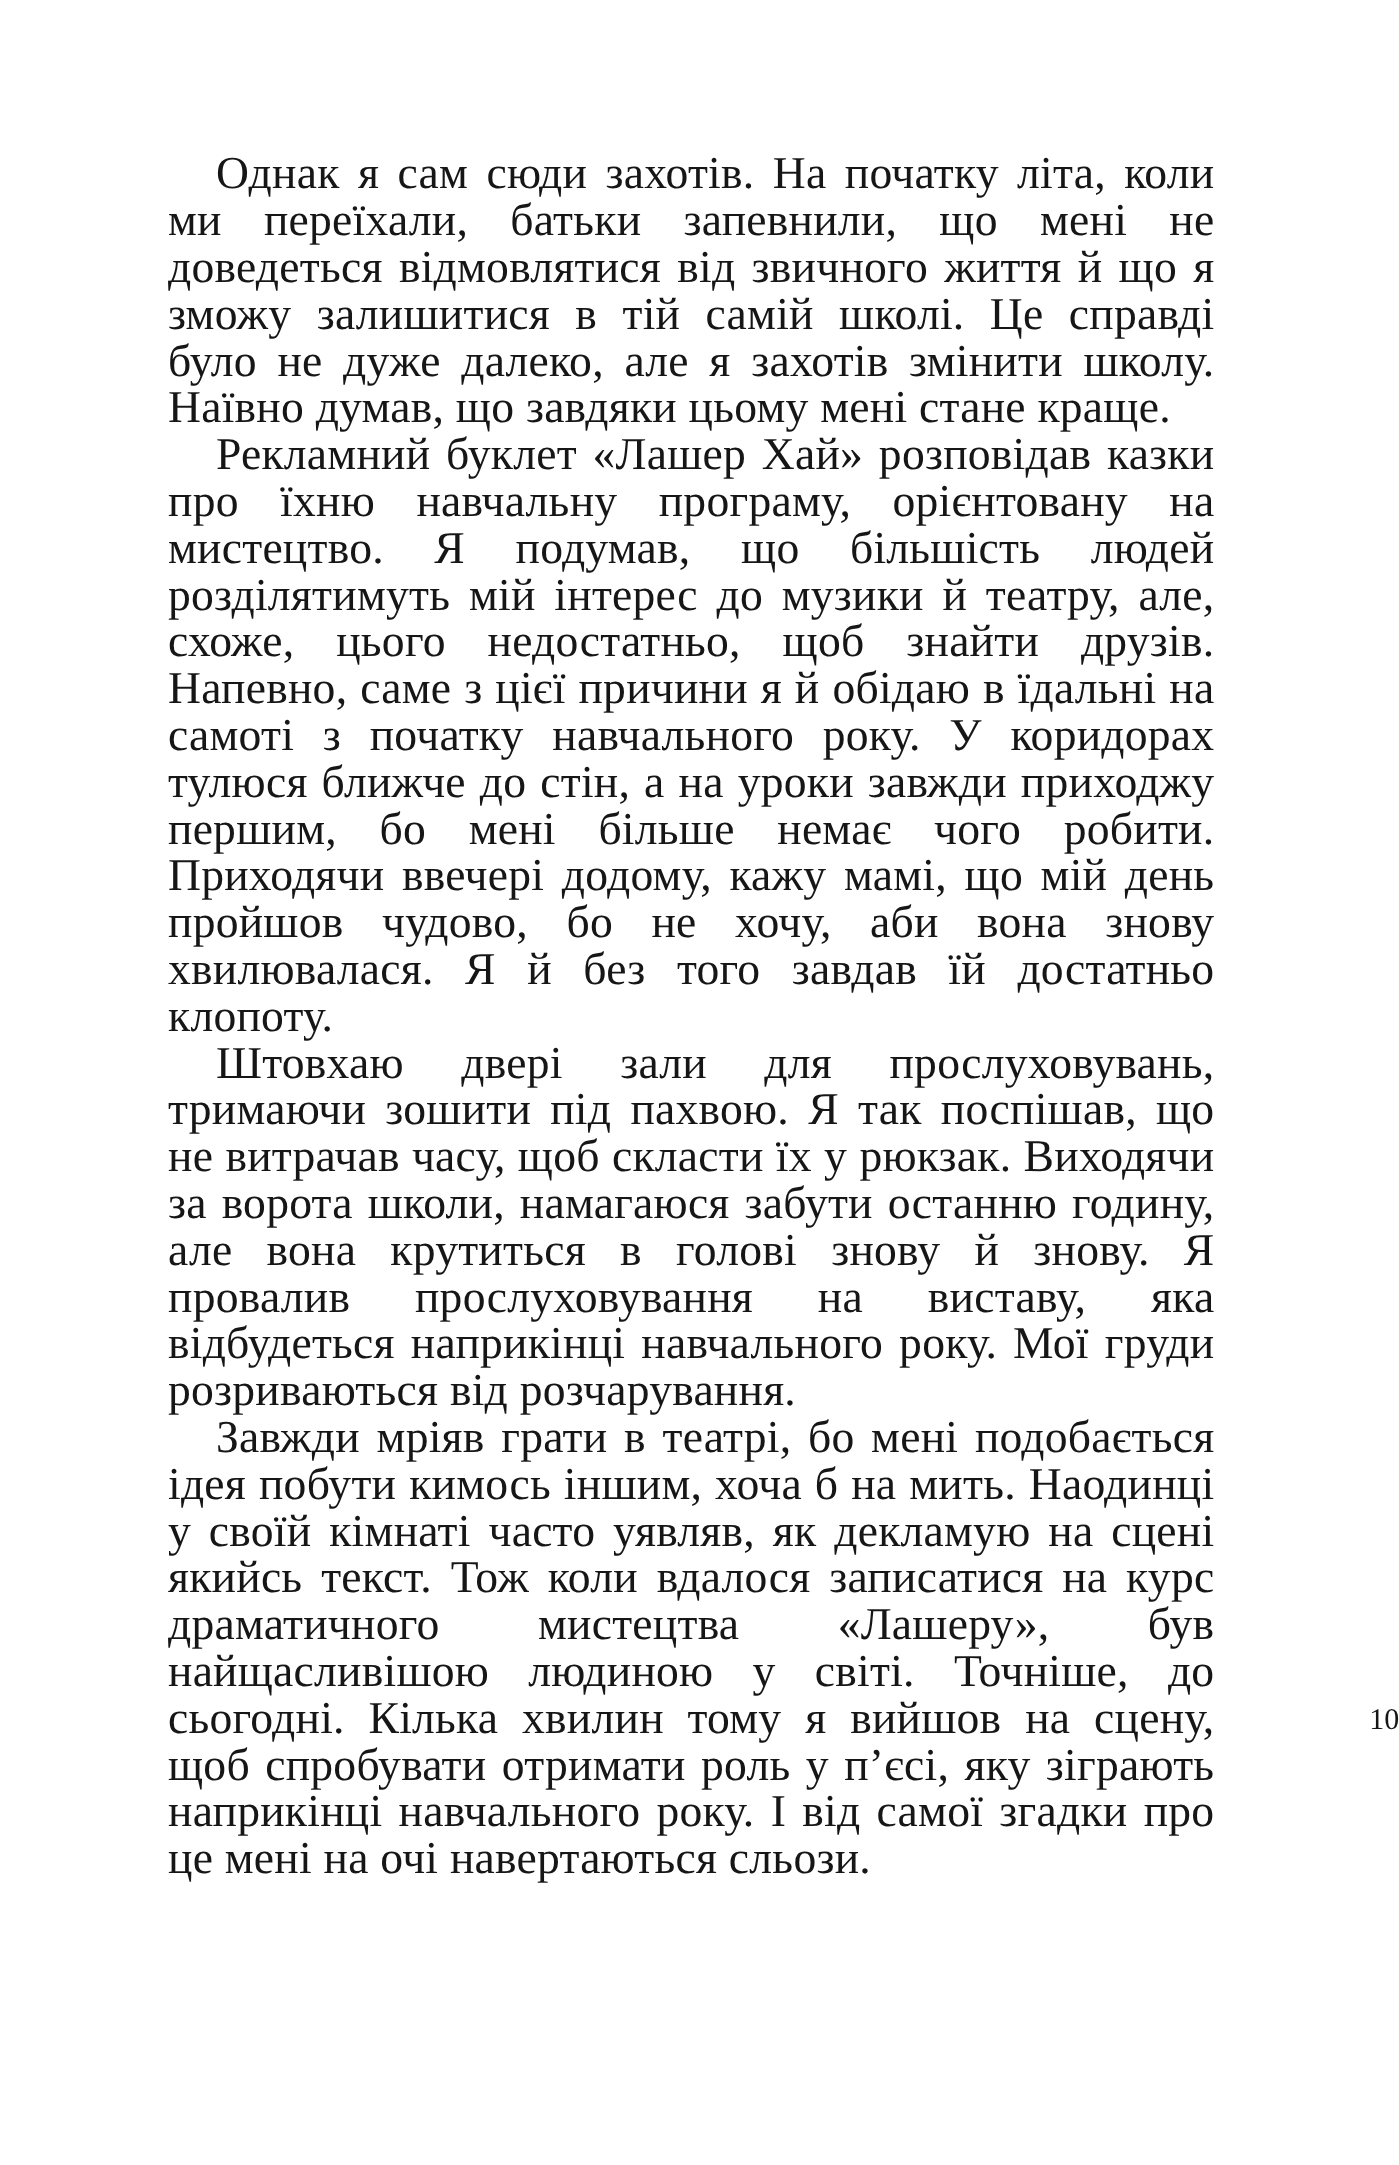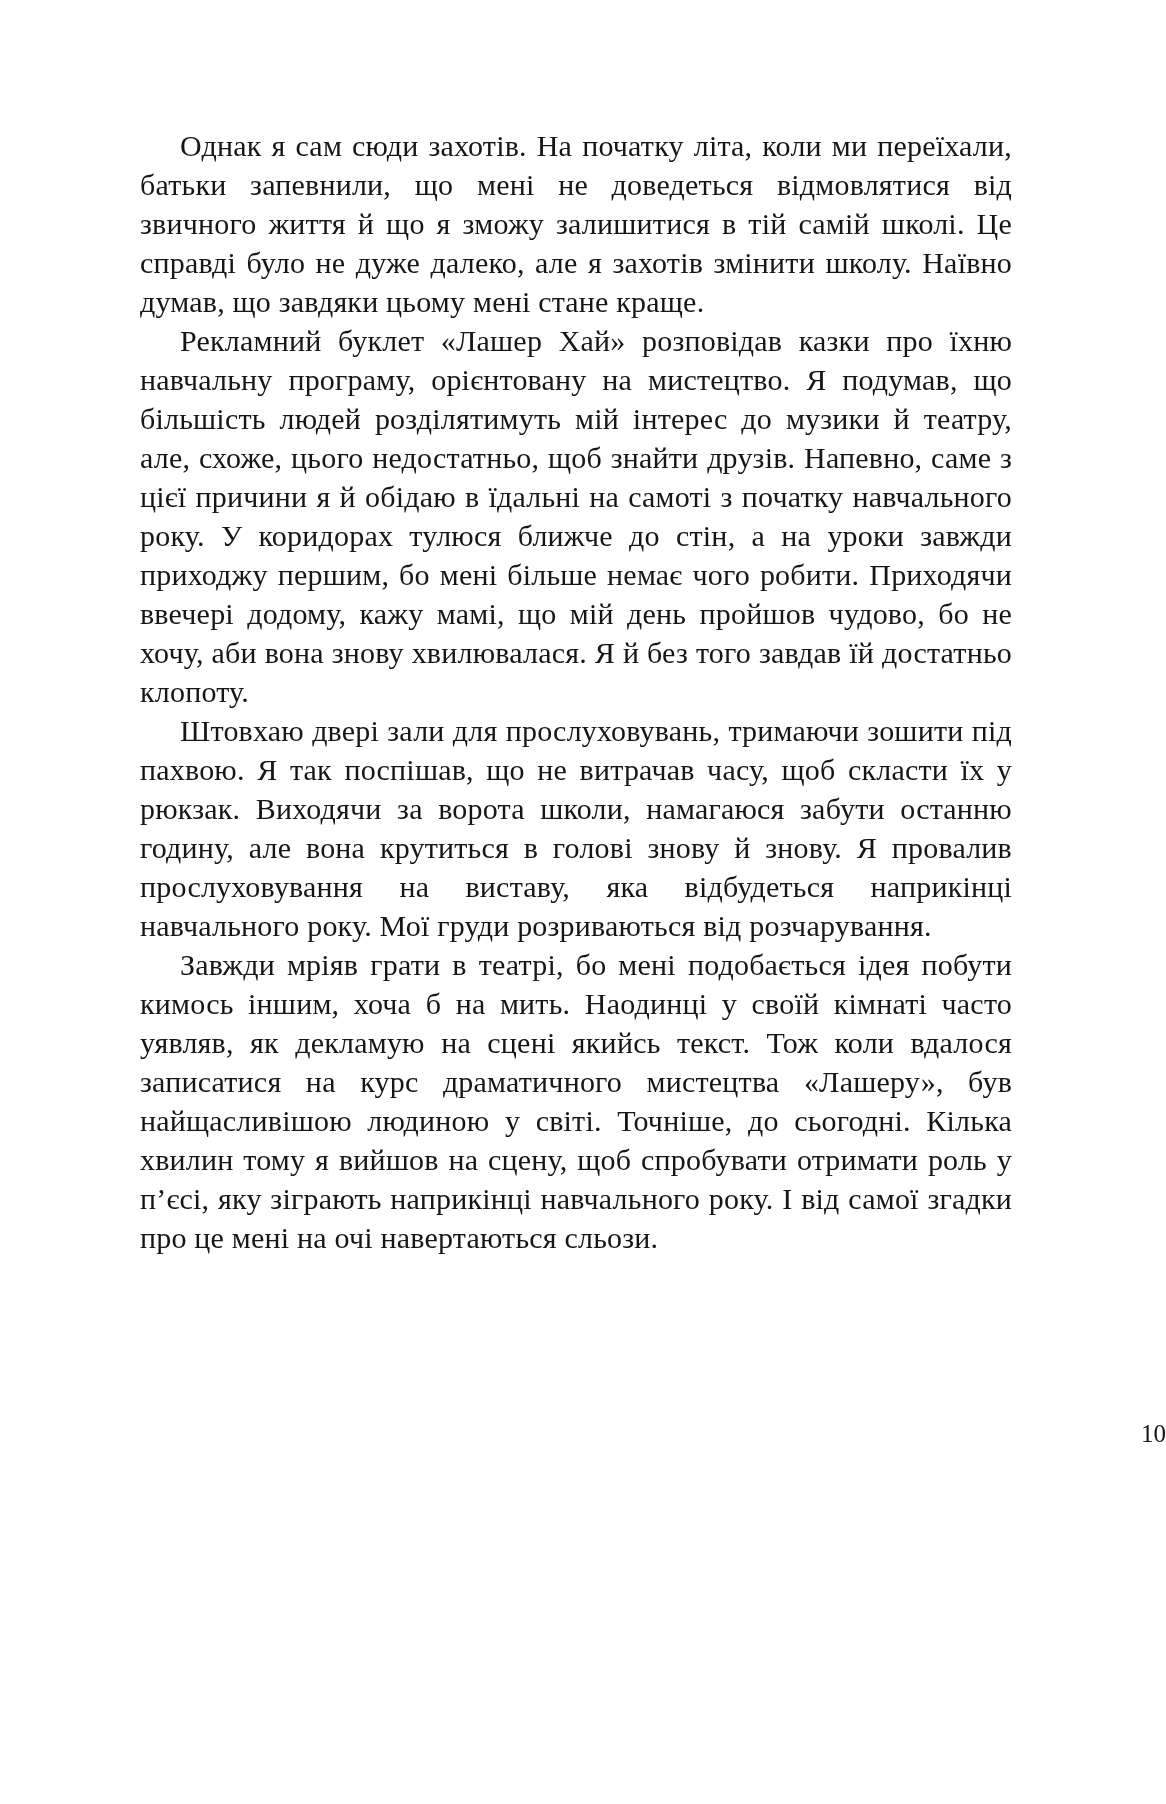--- a/index.html
+++ b/index.html
@@ -14,21 +14,21 @@
     background: #ffffff;
     color: #161616;
     font-family: "Liberation Serif", "DejaVu Serif", serif;
     overflow: hidden;
   }
   .text-block {
     position: absolute;
     left: 140px;
     top: 126px;
     width: 872px;
-    font-size: 30px;
+    font-size: 38px;
     line-height: 39px;
     text-align: justify;
     hyphens: auto;
     -webkit-hyphens: auto;
     letter-spacing: 0.2px;
   }
   .para {
     margin: 0;
     padding: 0;
     text-indent: 40px;

